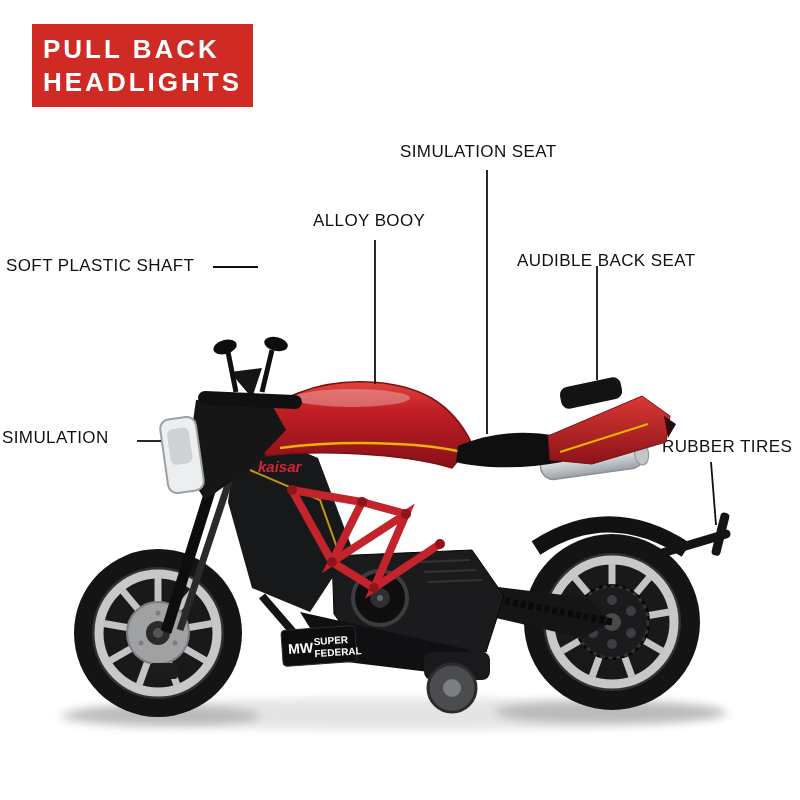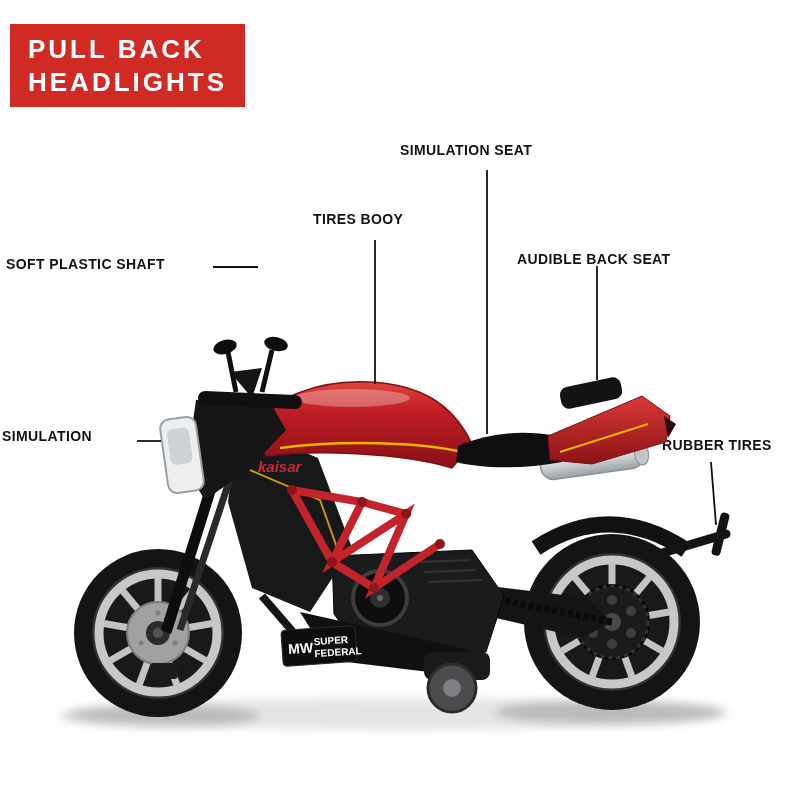--- a/index.html
+++ b/index.html
@@ -1,43 +1,43 @@
 <!DOCTYPE html>
 <html><head>
 <meta charset="utf-8">
 <style>
   * { box-sizing: border-box; margin: 0; padding: 0; }
   body { background: #fff; font-family: "Liberation Sans", sans-serif; }
   .stage { position: relative; width: 800px; height: 800px; background: #ffffff; overflow: hidden; }
   .title-box {
-    position: absolute; left: 10px; top: 24px;
+    position: absolute; left: 32px; top: 24px;
     background: #d02a25; color: #fff;
-    padding: 9px 18px;
+    padding: 9px 11px;
     font-weight: bold; font-size: 26px; line-height: 1.25;
     letter-spacing: 3px; white-space: nowrap;
   }
   .callout {
-    position: absolute; font-weight: bold; font-size: 14px; color: #111;
+    position: absolute; font-weight: normal; font-size: 17px; color: #111;
     letter-spacing: 0.4px; white-space: nowrap;
   }
   .art { position: absolute; left: 0; top: 0; }
   svg text { font-family: "Liberation Sans", sans-serif; }
 </style>
 </head>
 <body>
 
 <div class="stage">
 
   <div class="title-box">
     <div>PULL BACK</div>
     <div>HEADLIGHTS</div>
   </div>
 
   <div class="callout" style="left:400px; top:142px;">SIMULATION SEAT</div>
-  <div class="callout" style="left:313px; top:211px;">TIRES BOOY</div>
+  <div class="callout" style="left:313px; top:211px;">ALLOY BOOY</div>
   <div class="callout" style="left:517px; top:251px;">AUDIBLE BACK SEAT</div>
   <div class="callout" style="left:6px; top:256px;">SOFT PLASTIC SHAFT</div>
   <div class="callout" style="left:2px; top:428px;">SIMULATION</div>
   <div class="callout" style="left:662px; top:437px;">RUBBER TIRES</div>
 
   <svg class="art" width="800" height="800" viewBox="0 0 800 800">
     <defs>
       <linearGradient id="gTank" x1="0" y1="0" x2="0" y2="1">
         <stop offset="0" stop-color="#e0433c"></stop>
         <stop offset="0.35" stop-color="#c01d24"></stop>

